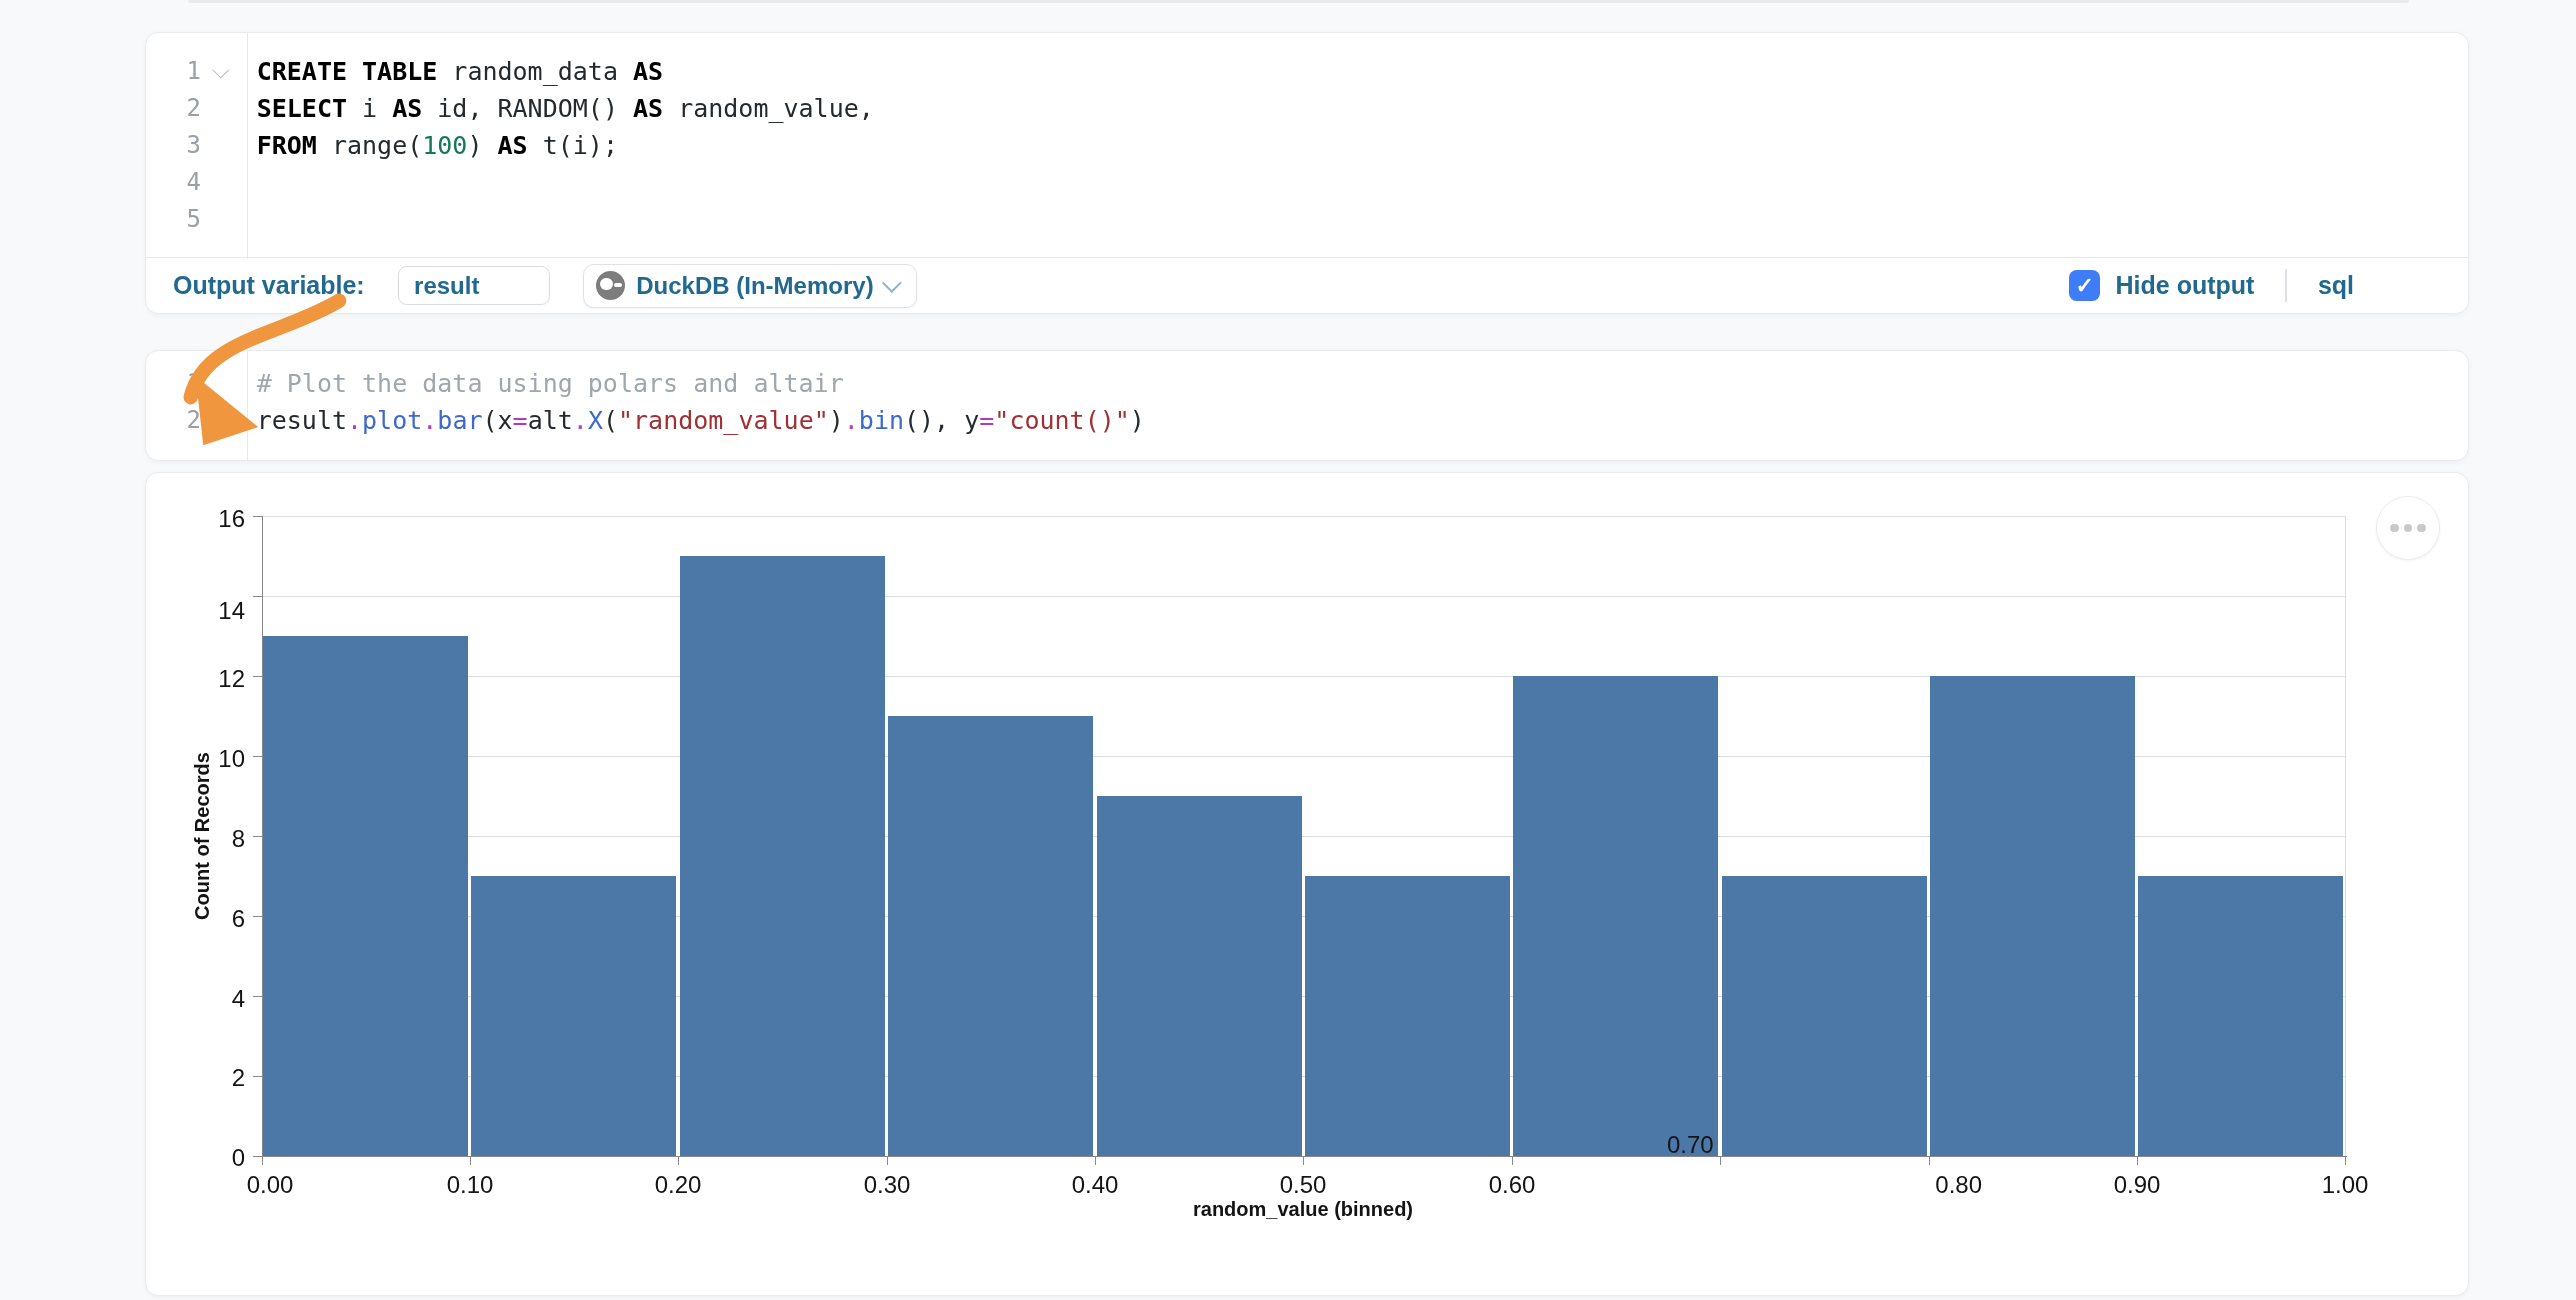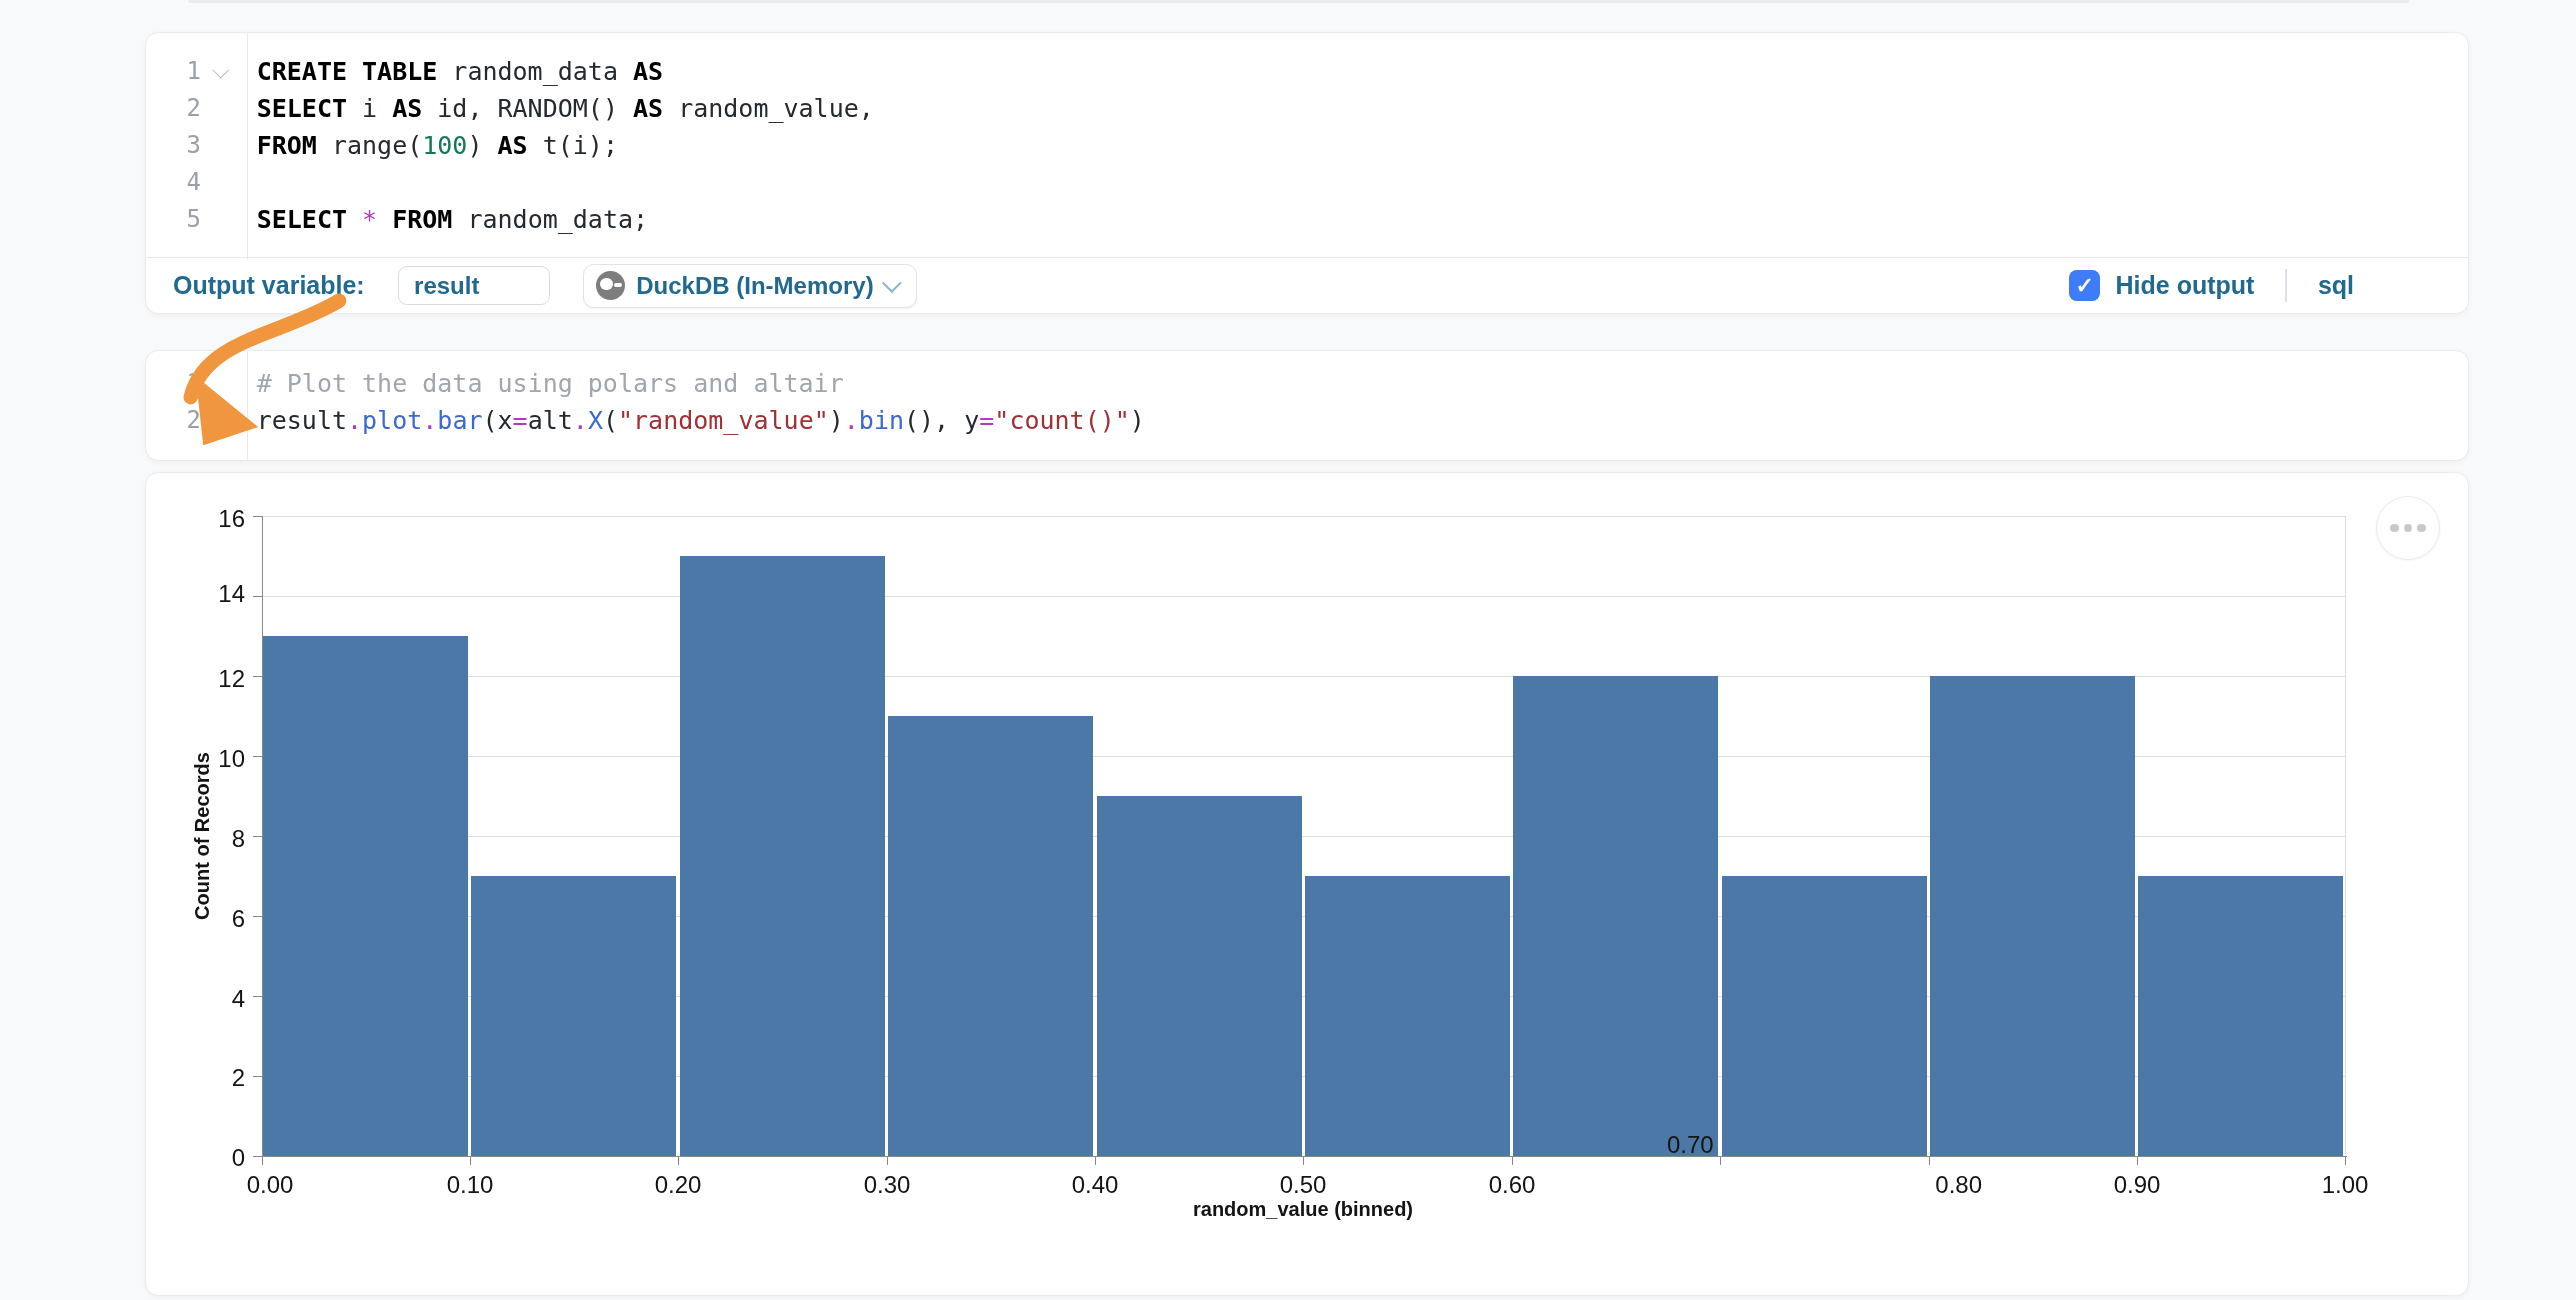--- a/index.html
+++ b/index.html
@@ -78,21 +78,20 @@
           <div class="ln">3</div>
           <div class="ln">4</div>
           <div class="ln">5</div>
         </div>
       <span class="fold-chevron" style="top:31px;"></span>
       <div class="code-lines">
           <div class="code-line"><span class="tk-kw">CREATE TABLE</span><span class="tk-plain"> random_data </span><span class="tk-kw">AS</span></div>
           <div class="code-line"><span class="tk-kw">SELECT</span><span class="tk-plain"> i </span><span class="tk-kw">AS</span><span class="tk-plain"> id, RANDOM() </span><span class="tk-kw">AS</span><span class="tk-plain"> random_value,</span></div>
           <div class="code-line"><span class="tk-kw">FROM</span><span class="tk-plain"> range(</span><span class="tk-num">100</span><span class="tk-plain">) </span><span class="tk-kw">AS</span><span class="tk-plain"> t(i);</span></div>
           <div class="code-line"></div>
-          <div class="code-line"><span class="tk-kw">SELECT</span><span class="tk-plain"> </span><span class="tk-op">*</span><span class="tk-plain"> </span><span class="tk-kw">FROM</span><span class="tk-plain"> random_data;</span></div>
         </div>
     </div>
     <div class="cell-footer">
       <div class="footer-left">
         <span class="ui-label">Output variable:</span>
         <input class="var-input" type="text" value="result" style="">
         <div class="engine-dropdown">
           <span class="duck-logo">
               <span class="head"></span>
               <span class="beak"></span>
@@ -159,21 +158,21 @@
         <div class="tick-label" style="left: 35px; top: 512px; width: 64px; text-align: right;">4</div>
         <div class="tick" style="left: 107px; top: 443px; width: 8.7px; height: 1px;"></div>
         <div class="tick-label" style="left: 35px; top: 432px; width: 64px; text-align: right;">6</div>
         <div class="tick" style="left: 107px; top: 363px; width: 8.7px; height: 1px;"></div>
         <div class="tick-label" style="left: 35px; top: 352px; width: 64px; text-align: right;">8</div>
         <div class="tick" style="left: 107px; top: 283px; width: 8.7px; height: 1px;"></div>
         <div class="tick-label" style="left: 35px; top: 272px; width: 64px; text-align: right;">10</div>
         <div class="tick" style="left: 107px; top: 203px; width: 8.7px; height: 1px;"></div>
         <div class="tick-label" style="left: 35px; top: 192px; width: 64px; text-align: right;">12</div>
         <div class="tick" style="left: 107px; top: 123px; width: 8.7px; height: 1px;"></div>
-        <div class="tick-label" style="left: 35px; top: 107px; width: 64px; text-align: right;">14</div>
+        <div class="tick-label" style="left: 35px; top: 124px; width: 64px; text-align: right;">14</div>
         <div class="tick" style="left: 107px; top: 43px; width: 8.7px; height: 1px;"></div>
         <div class="tick-label" style="left: 35px; top: 32px; width: 64px; text-align: right;">16</div>
         <div class="tick" style="left: 116px; top: 683px; width: 1px; height: 8.7px;"></div>
         <div class="tick-label" style="left: 71px; top: 698px; width: 106px; text-align: center;">0.00</div>
         <div class="tick" style="left: 324px; top: 683px; width: 1px; height: 8.7px;"></div>
         <div class="tick-label" style="left: 271px; top: 698px; width: 106px; text-align: center;">0.10</div>
         <div class="tick" style="left: 532px; top: 683px; width: 1px; height: 8.7px;"></div>
         <div class="tick-label" style="left: 479px; top: 698px; width: 106px; text-align: center;">0.20</div>
         <div class="tick" style="left: 741px; top: 683px; width: 1px; height: 8.7px;"></div>
         <div class="tick-label" style="left: 688px; top: 698px; width: 106px; text-align: center;">0.30</div>

